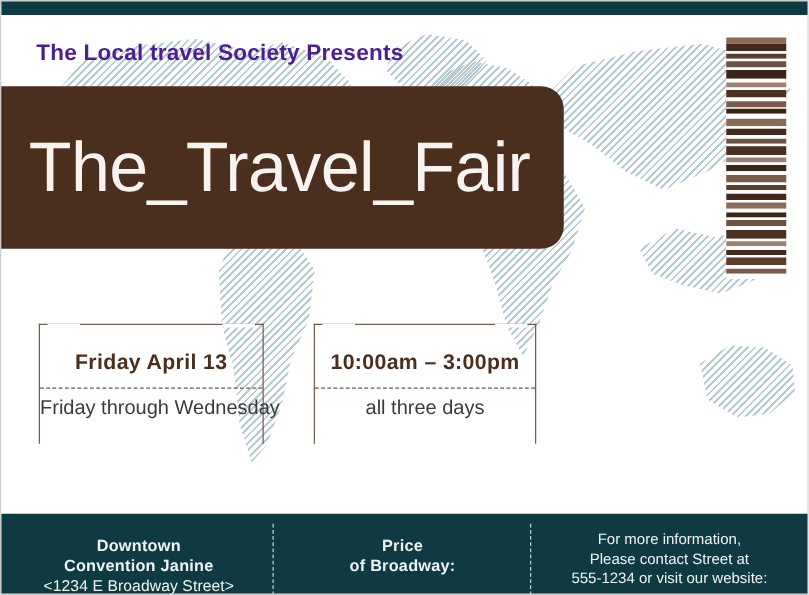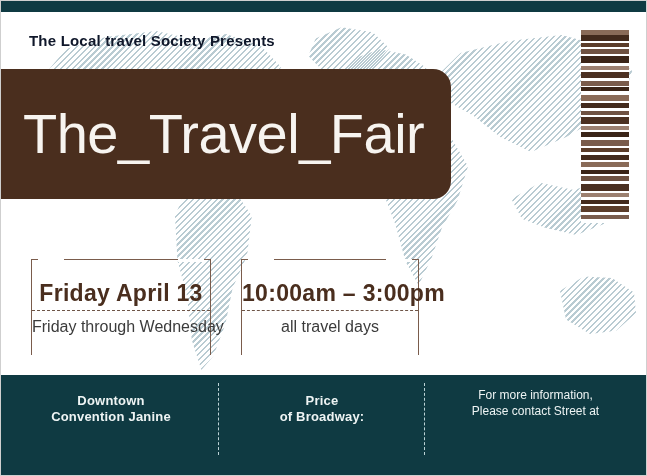--- a/index.html
+++ b/index.html
@@ -87,21 +87,21 @@
     position:absolute;right:17px;top:26px;
     width:48px;height:196px;
     background:#ffffff;
     display:flex;flex-direction:column;
   }
   .barcode i{display:block;width:100%;}
 
   
   .presenter{
     position:absolute;left:28px;top:31px;
-    font-size:15px;font-weight:bold;color:#0f172a;
+    font-size:18px;font-weight:bold;color:#4c1d95;
     letter-spacing:.2px;
     white-space:nowrap;
   }
 
   
   .title-plate{
     position:absolute;left:-14px;top:68px;
     width:464px;height:130px;
     background:#4a2e1e;
     border-radius:0 18px 18px 0;
@@ -130,41 +130,41 @@
   .bracket .cut-left,
   .bracket .cut-right{
     position:absolute;top:-1px;width:26px;height:3px;background:#ffffff;
   }
   .bracket .cut-left{left:6px;}
   .bracket .cut-right{right:6px;}
 
   .bracket .primary{
     position:absolute;left:0;right:0;top:20px;
     text-align:center;
-    font-size:23px;font-weight:bold;color:#4a2e1e;
+    font-size:17px;font-weight:bold;color:#4a2e1e;
     letter-spacing:.3px;
     white-space:nowrap;
   }
   .bracket .rule{
     position:absolute;left:0;right:0;top:50px;
     border-top:1px dashed #6e5547;
   }
   .bracket .secondary{
     position:absolute;left:0;right:0;top:58px;
     text-align:center;
     font-size:16px;color:#3b3b3b;
     white-space:nowrap;
   }
 
   #box-date{left:30px;width:180px;}
-  #box-time{left:240px;width:178px;}
+  #box-time{left:250px;width:178px;}
 
   
   .footer{
-    position:absolute;left:0;bottom:0;width:647px;height:100px;
+    position:absolute;left:0;bottom:0;width:647px;height:64px;
     background:#0f3a42;
     color:#eef4f4;
   }
   .footer .divider{
     position:absolute;top:8px;height:72px;
     border-left:1px dashed #bcd3d6;
   }
   #divider-1{left:217px;}
   #divider-2{left:423px;}
 
@@ -273,38 +273,40 @@
       <div class="primary">Friday April 13</div>
       <div class="rule"></div>
       <div class="secondary">Friday through Wednesday</div>
     </div>
 
     <div class="bracket" id="box-time">
       <span class="cut-left"></span>
       <span class="cut-right"></span>
       <div class="primary">10:00am – 3:00pm</div>
       <div class="rule"></div>
-      <div class="secondary">all travel days</div>
+      <div class="secondary">all three days</div>
     </div>
 
   </div>
 
   <div class="footer">
     <span class="divider" id="divider-1"></span>
     <span class="divider" id="divider-2"></span>
 
     <div class="fcol" id="foot-venue">
       <div class="strong">Downtown</div>
       <div class="strong">Convention Janine</div>
+      <div class="plain">&lt;1234 E Broadway Street&gt;</div>
     </div>
 
     <div class="fcol" id="foot-price">
       <div class="strong">Price</div>
       <div class="strong">of Broadway:</div>
     </div>
 
     <div class="fcol" id="foot-contact">
       <div class="small">For more information,</div>
       <div class="small">Please contact Street at</div>
+      <div class="small">555-1234 or visit our website:</div>
     </div>
   </div>
 
 </div>
 
 </body></html>

